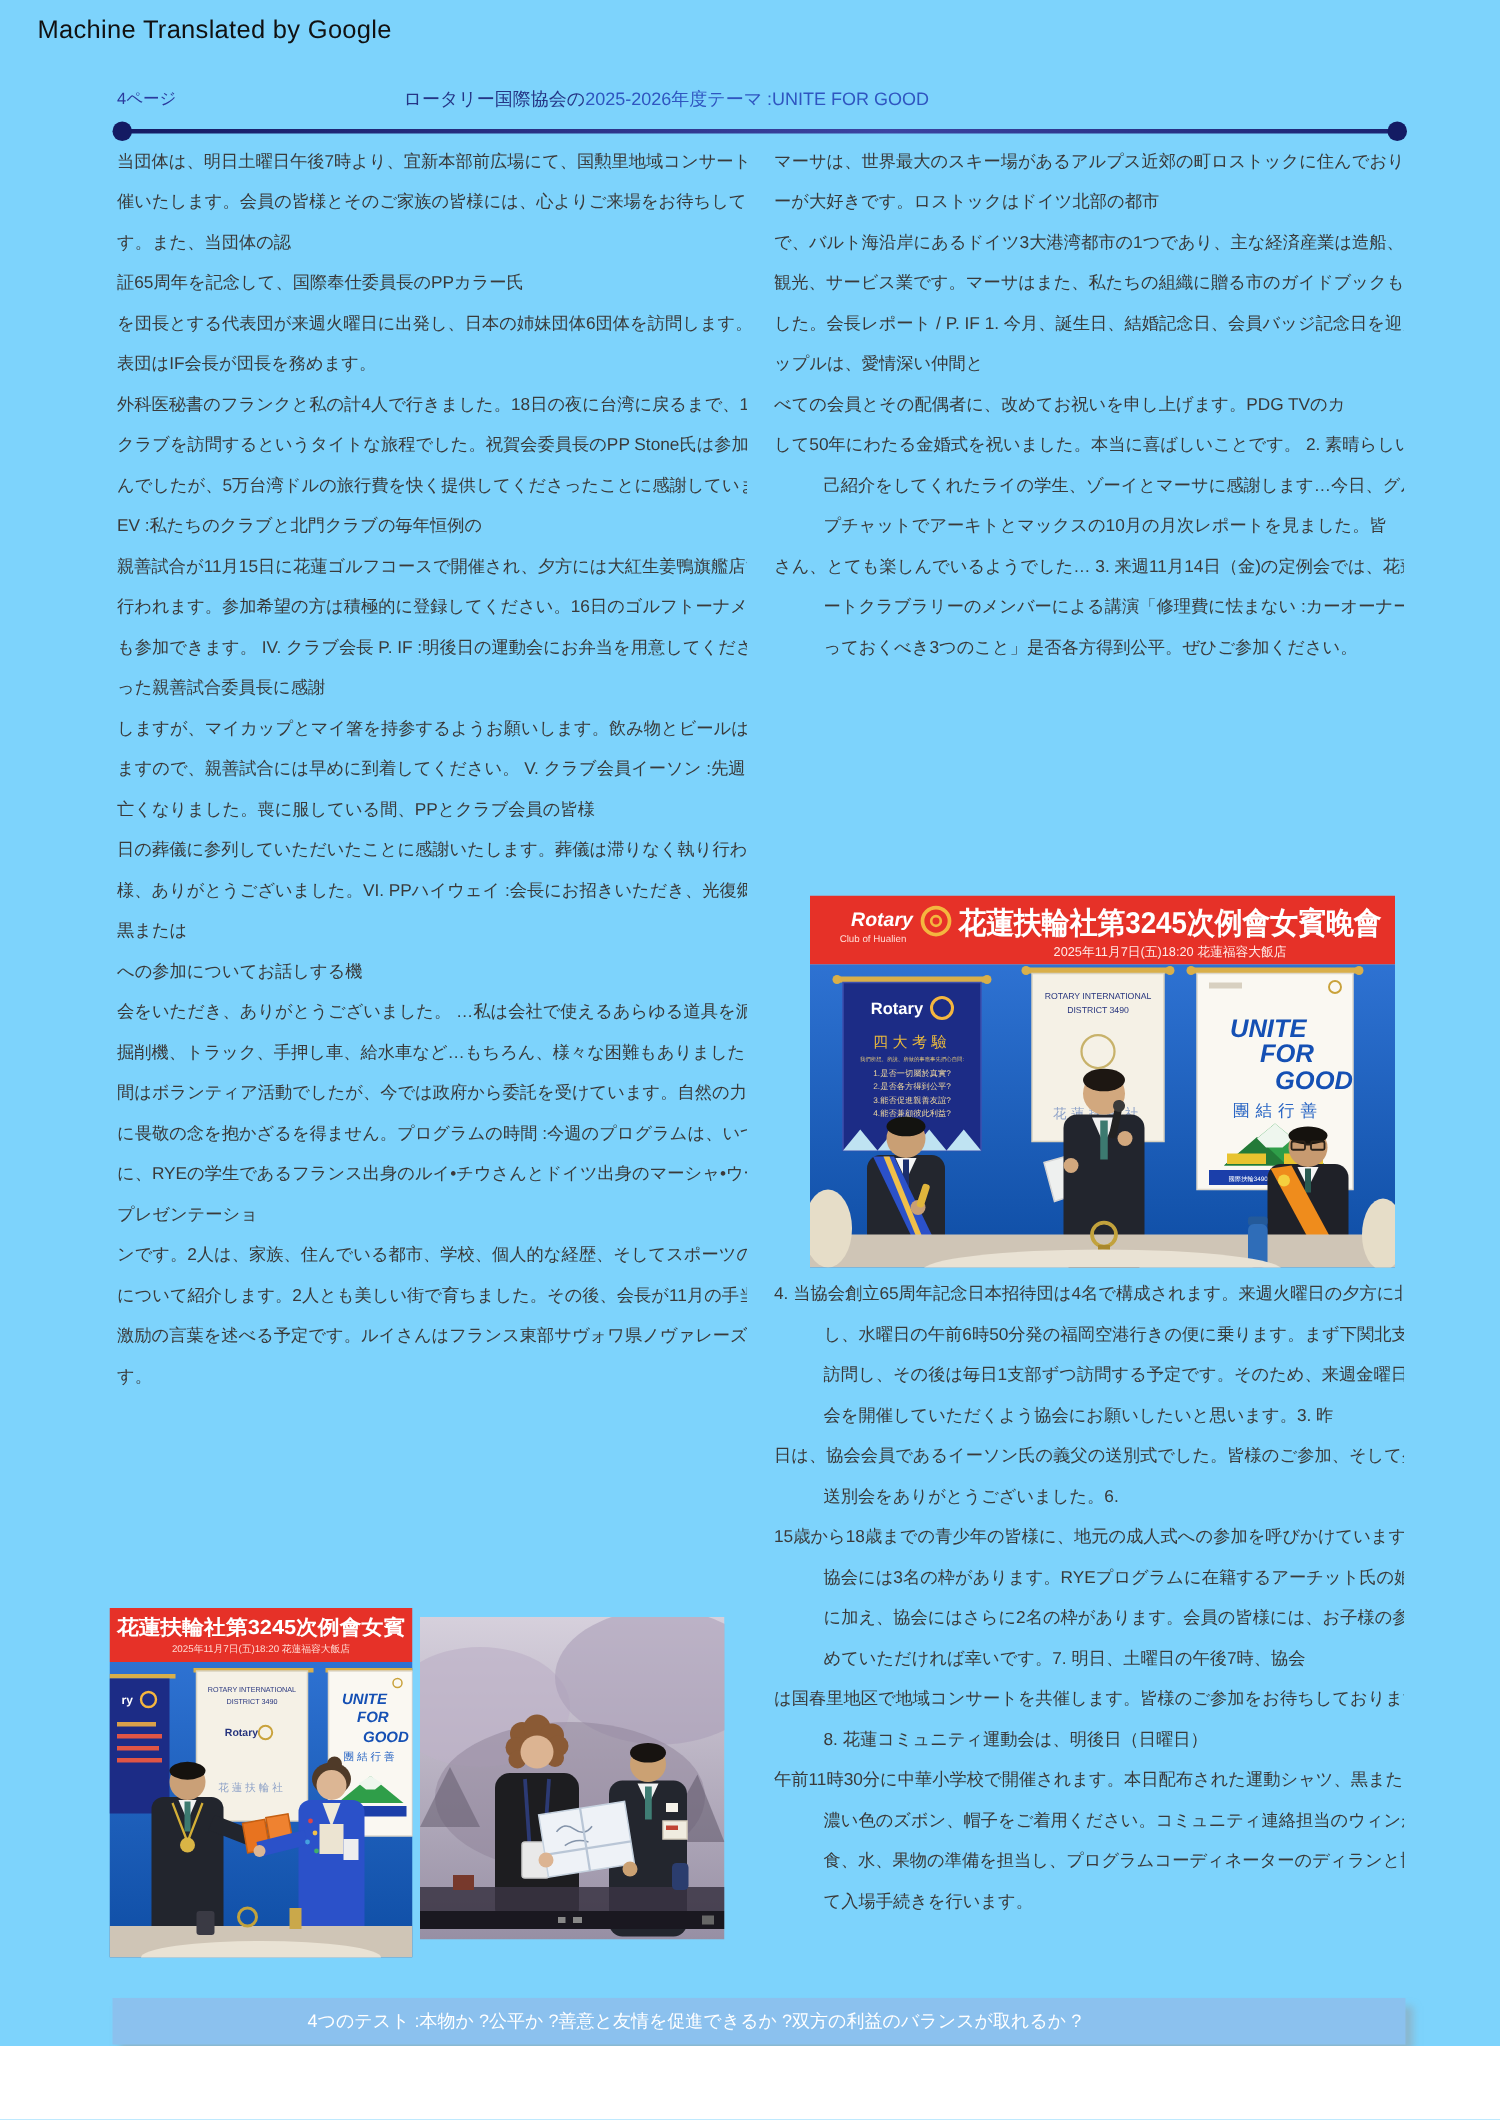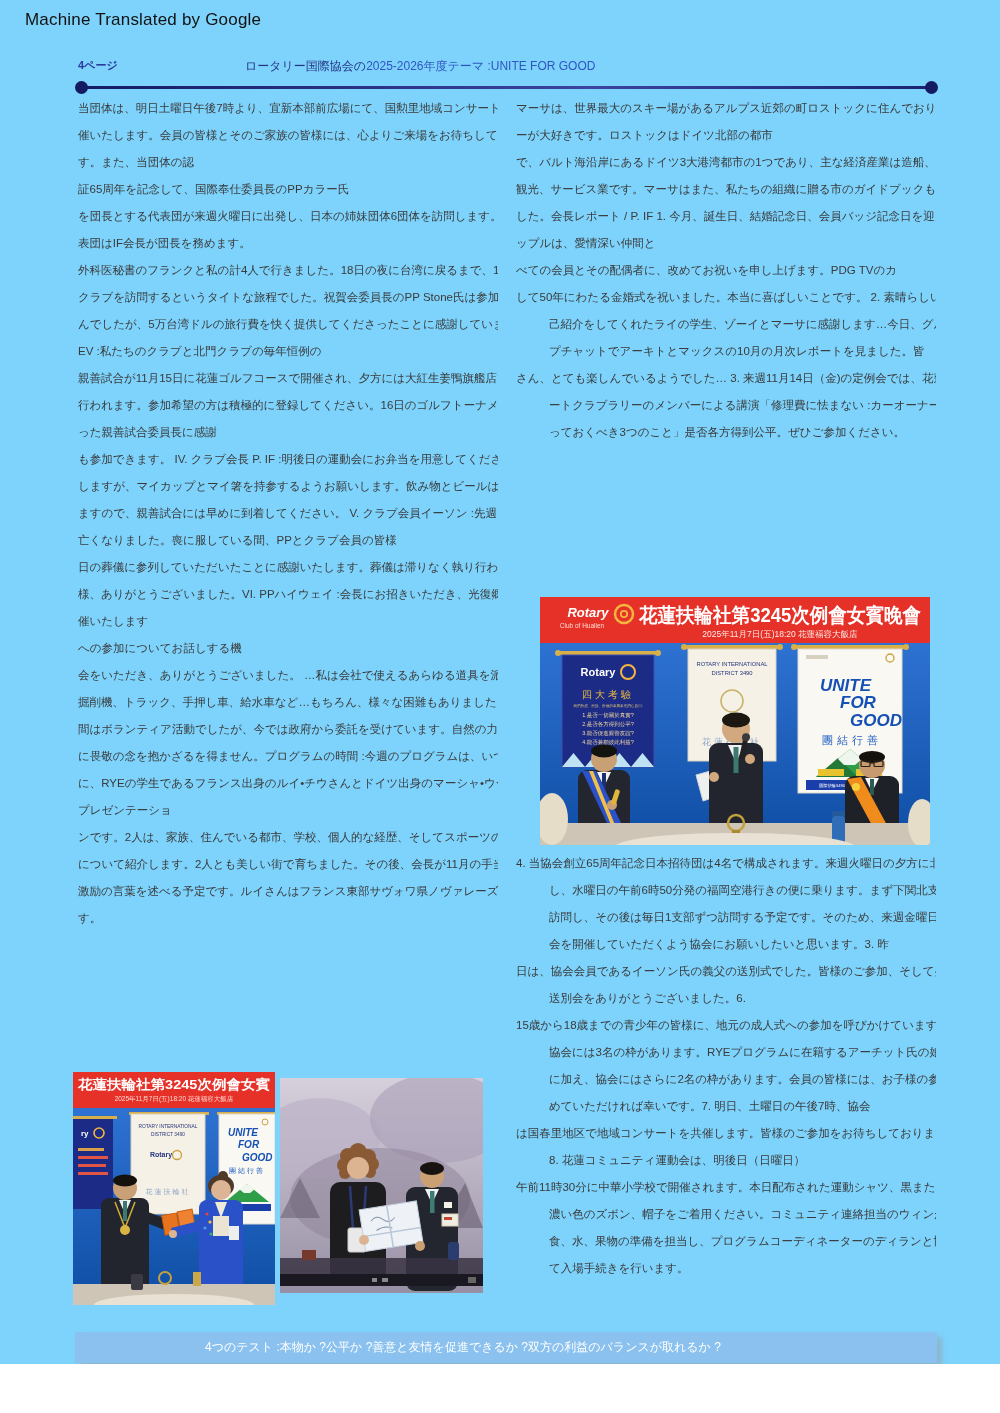--- a/index.html
+++ b/index.html
@@ -2,23 +2,23 @@
 <html><head>
 <meta charset="utf-8">
 <style>
   * { margin:0; padding:0; box-sizing:border-box; }
   html,body { background:#ffffff; }
   body { font-family:"Liberation Sans","DejaVu Sans",sans-serif; }
   .page { position:relative; width:1000px; height:1364px; background:#7dd3fc; overflow:hidden; }
 
   .mt-note { position:absolute; left:25px; top:10px; font-size:17px; color:#111; letter-spacing:.2px; }
 
-  .page-label { position:absolute; left:78px; top:58px; font-size:11px; color:#2b3a9d;font-weight:bold; }
+  .page-label { position:absolute; left:78px; top:58px; font-size:11px; color:#2b3a9d; }
   .theme-line { position:absolute; left:245px; top:58px; font-size:12px; }
-  .theme-prefix { color:#253585; }
+  .theme-prefix { color:#253585;margin-left:24px; }
   .theme-rest { color:#2f55c0; }
 
   .rule { position:absolute; left:81px; top:86px; width:850px; height:3px;
           background:linear-gradient(90deg,#141b63,#3c43a0 60%,#1a2370); border-radius:2px; }
   .rule-dot { position:absolute; top:81px; width:13px; height:13px; border-radius:50%; background:#141b63; }
   .rule-dot.left { left:75px; }
   .rule-dot.right { left:925px; }
 
   .col { position:absolute; width:420px; font-size:11.5px; color:#3a3a3a; overflow:hidden; }
   .col .tline { height:27px; line-height:27px; white-space:nowrap; }
@@ -60,28 +60,28 @@
       <div class="tline">す。また、当団体の認</div>
       <div class="tline">証65周年を記念して、国際奉仕委員長のPPカラー氏</div>
       <div class="tline">を団長とする代表団が来週火曜日に出発し、日本の姉妹団体6団体を訪問します。代</div>
       <div class="tline">表団はIF会長が団長を務めます。</div>
       <div class="tline">外科医秘書のフランクと私の計4人で行きました。18日の夜に台湾に戻るまで、1日に1つの</div>
       <div class="tline">クラブを訪問するというタイトな旅程でした。祝賀会委員長のPP Stone氏は参加できませ</div>
       <div class="tline">んでしたが、5万台湾ドルの旅行費を快く提供してくださったことに感謝しています… III.</div>
       <div class="tline">EV :私たちのクラブと北門クラブの毎年恒例の</div>
       <div class="tline">親善試合が11月15日に花蓮ゴルフコースで開催され、夕方には大紅生姜鴨旗艦店で懇親会が</div>
       <div class="tline">行われます。参加希望の方は積極的に登録してください。16日のゴルフトーナメントも誰で</div>
+      <div class="tline">も参加できます。 IV. クラブ会長 P. IF :明後日の運動会にお弁当を用意してくださ</div>
       <div class="tline">った親善試合委員長に感謝</div>
-      <div class="tline">も参加できます。 IV. クラブ会長 P. IF :明後日の運動会にお弁当を用意してくださ</div>
       <div class="tline">しますが、マイカップとマイ箸を持参するようお願いします。飲み物とビールは十分に用意され</div>
       <div class="tline">ますので、親善試合には早めに到着してください。 V. クラブ会員イーソン :先週、義父が</div>
       <div class="tline">亡くなりました。喪に服している間、PPとクラブ会員の皆様</div>
       <div class="tline">日の葬儀に参列していただいたことに感謝いたします。葬儀は滞りなく執り行われました。皆</div>
       <div class="tline">様、ありがとうございました。VI. PPハイウェイ :会長にお招きいただき、光復郷馬太安渓の災</div>
-      <div class="tline">催いたします</div>
+      <div class="tline">黒または</div>
       <div class="tline">への参加についてお話しする機</div>
       <div class="tline">会をいただき、ありがとうございました。 …私は会社で使えるあらゆる道具を派遣しました。</div>
       <div class="tline">掘削機、トラック、手押し車、給水車など…もちろん、様々な困難もありました。最初の20日</div>
       <div class="tline">間はボランティア活動でしたが、今では政府から委託を受けています。自然の力には、本当</div>
       <div class="tline">に畏敬の念を抱かざるを得ません。プログラムの時間 :今週のプログラムは、いつものよう</div>
       <div class="tline">に、RYEの学生であるフランス出身のルイ•チウさんとドイツ出身のマーシャ•ウーさんによる</div>
       <div class="tline">プレゼンテーショ</div>
       <div class="tline">ンです。2人は、家族、住んでいる都市、学校、個人的な経歴、そしてスポーツの趣味や才能</div>
       <div class="tline">について紹介します。2人とも美しい街で育ちました。その後、会長が11月の手当を贈呈し、</div>
       <div class="tline">激励の言葉を述べる予定です。ルイさんはフランス東部サヴォワ県ノヴァレーズに住んでいま</div>

